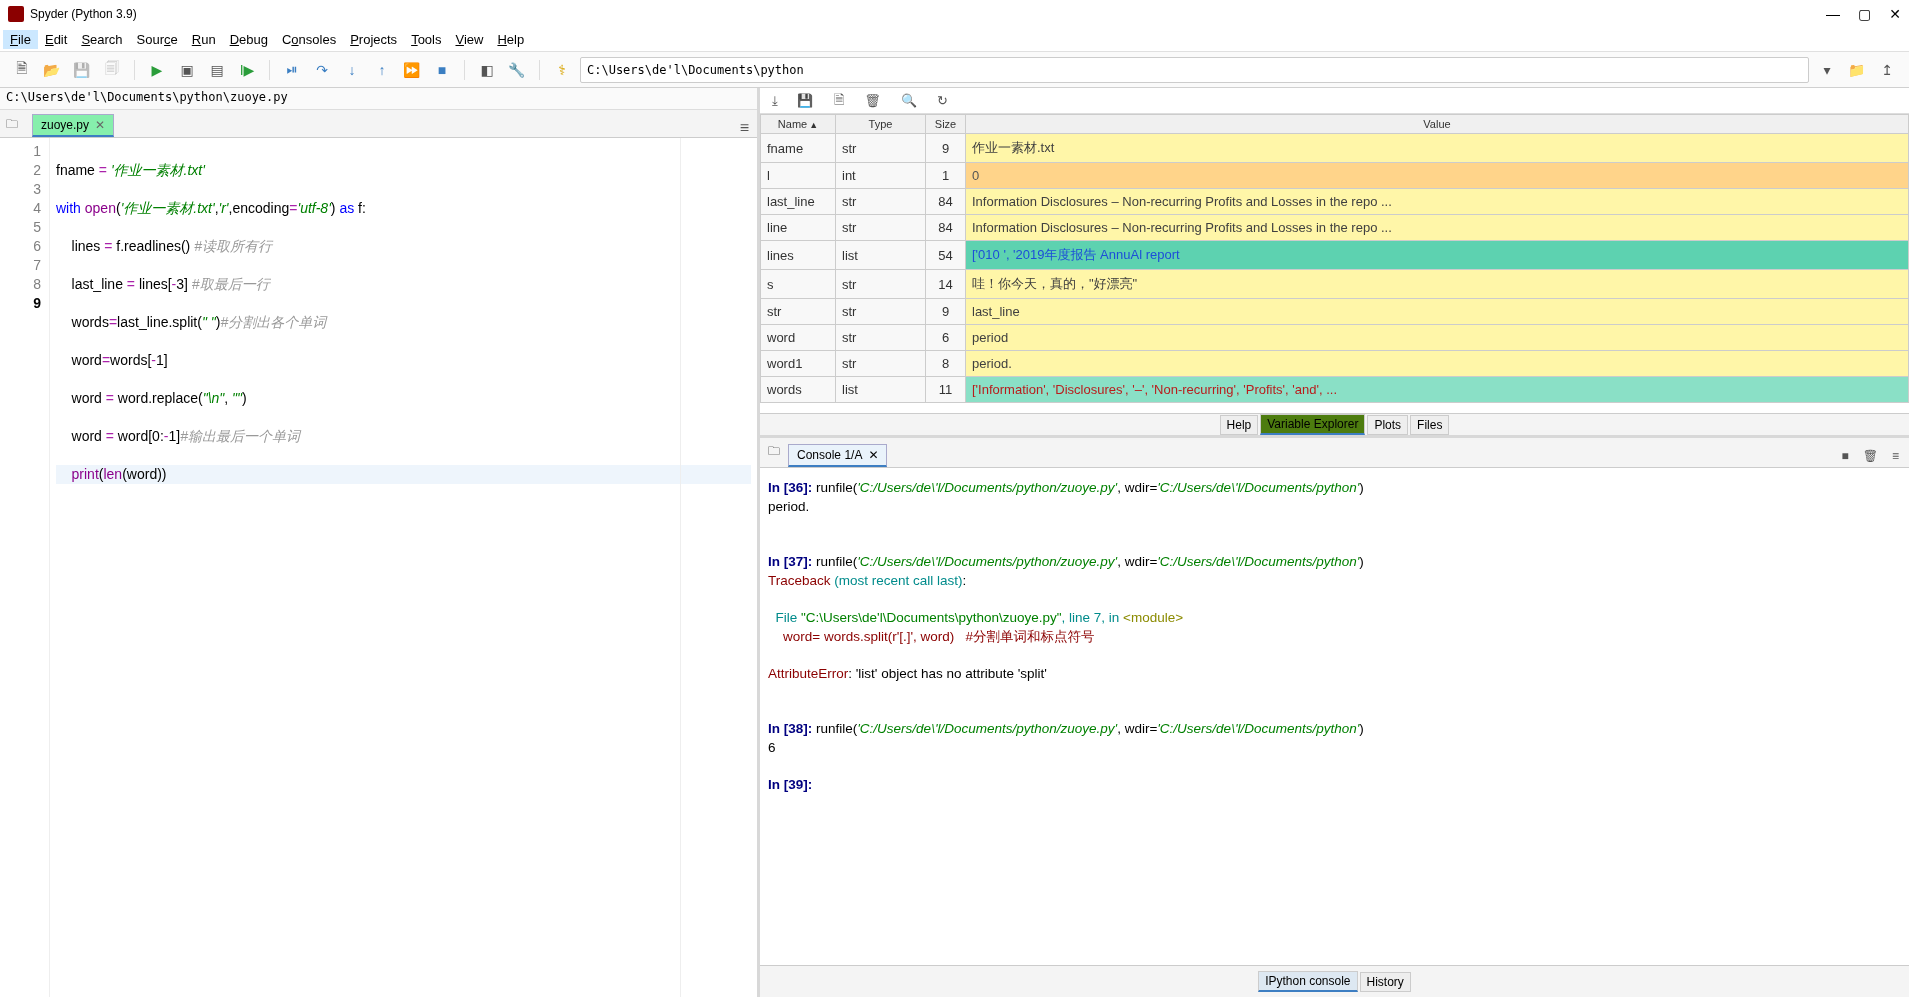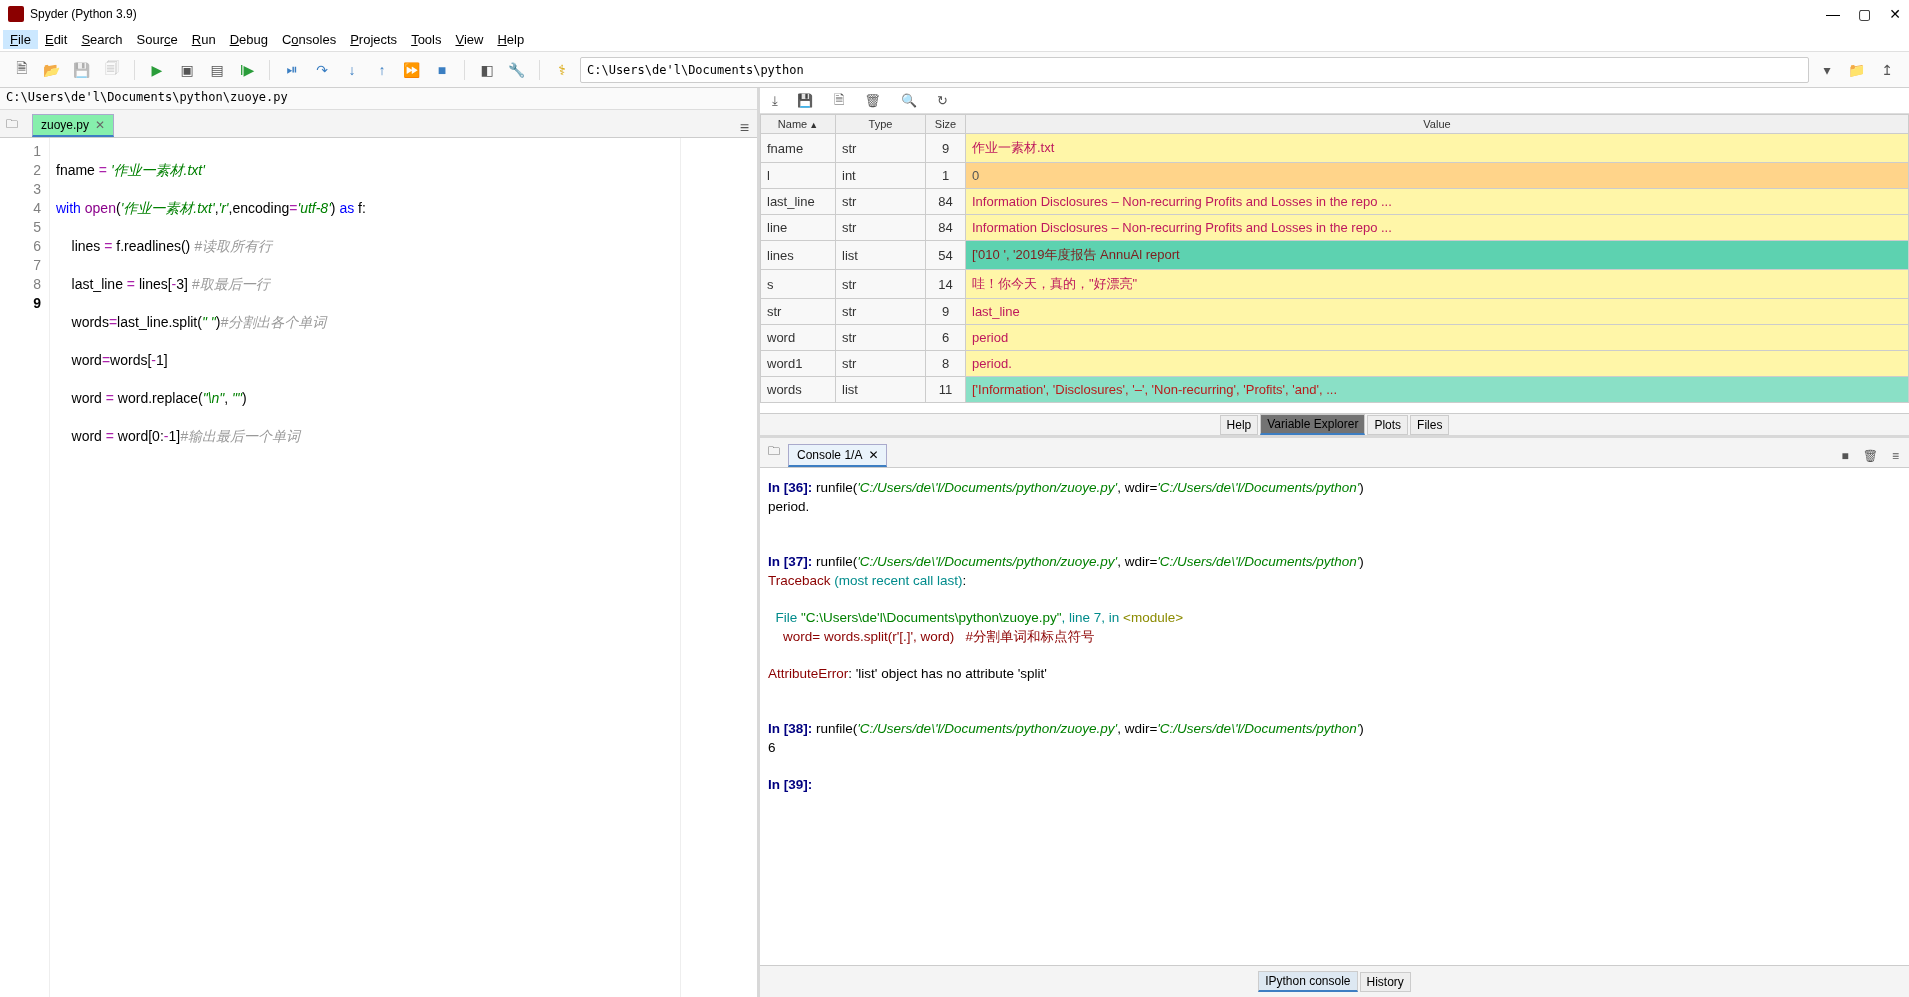--- a/index.html
+++ b/index.html
@@ -54,29 +54,29 @@
 .ve-table { flex: 1; overflow: auto; }
 .ve-table table { width: 100%; border-collapse: collapse; font-family: Consolas, monospace; font-size: 13px; }
 .ve-table th { background: #f0f0f0; border: 1px solid #ccc; padding: 3px 6px; font-weight: normal; font-size: 11px; color: #333; }
 .ve-table th.name { width: 75px; }
 .ve-table th.type { width: 90px; }
 .ve-table th.size { width: 40px; }
 .ve-table td { border: 1px solid #ccc; padding: 5px 6px; }
 .ve-table td.nm { background: #f8f8f8; color: #333; }
 .ve-table td.tp { background: #f8f8f8; color: #333; }
 .ve-table td.sz { background: #f8f8f8; text-align: center; color: #333; }
-.ve-table tr.c-yellow td.val { background: #fff6a8; color: #be185d; }
+.ve-table tr.c-yellow td.val { background: #fff6a8; color: #404040; }
 .ve-table tr.c-orange td.val { background: #ffd48a; color: #555; }
-.ve-table tr.c-teal td.val { background: #5dd2b0; color: #7f1d1d; }
+.ve-table tr.c-teal td.val { background: #5dd2b0; color: #1d4ed8; }
 .ve-table tr.c-teal2 td.val { background: #8ae0c6; color: #b91c1c; }
 .sort-ind { font-size: 9px; margin-left: 2px; }
 
 .ve-tabs { height: 22px; display: flex; justify-content: center; align-items: center; gap: 2px; background: #f4f4f4; border-top: 1px solid #ccc; font-family: Consolas, monospace; font-size: 12px; }
 .ve-tabs span { padding: 2px 6px; background: #eee; border: 1px solid #ccc; cursor: pointer; }
-.ve-tabs span.active { background: #737373; border-bottom: 2px solid #3d7ec2; }
+.ve-tabs span.active { background: #4d7c0f; border-bottom: 2px solid #3d7ec2; }
 
 .console-pane { flex: 1; background: #fff; display: flex; flex-direction: column; }
 .con-tabbar { height: 30px; background: #f4f4f4; border-bottom: 1px solid #ccc; display: flex; align-items: flex-end; padding-left: 8px; }
 .con-tab { background: #eaf3fb; border: 1px solid #aac; border-bottom: 2px solid #3d7ec2; padding: 3px 8px; font-size: 12px; display: flex; align-items: center; gap: 6px; }
 .con-icons { margin-left: auto; display: flex; gap: 14px; margin-right: 10px; margin-bottom: 4px; color: #555; }
 .con-icons span { cursor: pointer; }
 .con-body { flex: 1; padding: 10px 8px; font-family: Consolas, monospace; font-size: 13.5px; line-height: 18px; overflow: auto; white-space: pre-wrap; }
 .prompt-in { color: #000080; font-weight: bold; }
 .con-str { color: #008000; font-style: italic; }
 .con-cyan { color: #008b8b; }
@@ -168,20 +168,21 @@
       </div>
       <div class="code">
 <div class="line">fname <span class="op">=</span> <span class="str">'作业一素材.txt'</span></div>
 <div class="line"><span class="kw">with</span> <span class="fn">open</span>(<span class="str">'作业一素材.txt'</span>,<span class="str">'r'</span>,encoding<span class="op">=</span><span class="str">'utf-8'</span>) <span class="kw">as</span> f:</div>
 <div class="line">    lines <span class="op">=</span> f.readlines() <span class="cmt">#读取所有行</span></div>
 <div class="line">    last_line <span class="op">=</span> lines[<span class="op">-</span><span class="num">3</span>] <span class="cmt">#取最后一行</span></div>
 <div class="line">    words<span class="op">=</span>last_line.split(<span class="str">" "</span>)<span class="cmt">#分割出各个单词</span></div>
 <div class="line">    word<span class="op">=</span>words[<span class="op">-</span><span class="num">1</span>]</div>
 <div class="line">    word <span class="op">=</span> word.replace(<span class="str">"\n"</span>, <span class="str">""</span>)</div>
 <div class="line">    word <span class="op">=</span> word[<span class="num">0</span>:<span class="op">-</span><span class="num">1</span>]<span class="cmt">#输出最后一个单词</span></div>
+<div class="line cur-line">    <span class="fn">print</span>(<span class="fn">len</span>(word))</div>
       </div>
       <div class="vline"></div>
     </div>
   </div>
 
   <div class="right-pane">
     <div class="var-explorer">
       <div class="ve-toolbar">
         <span>⤓</span>
         <span>💾</span>

